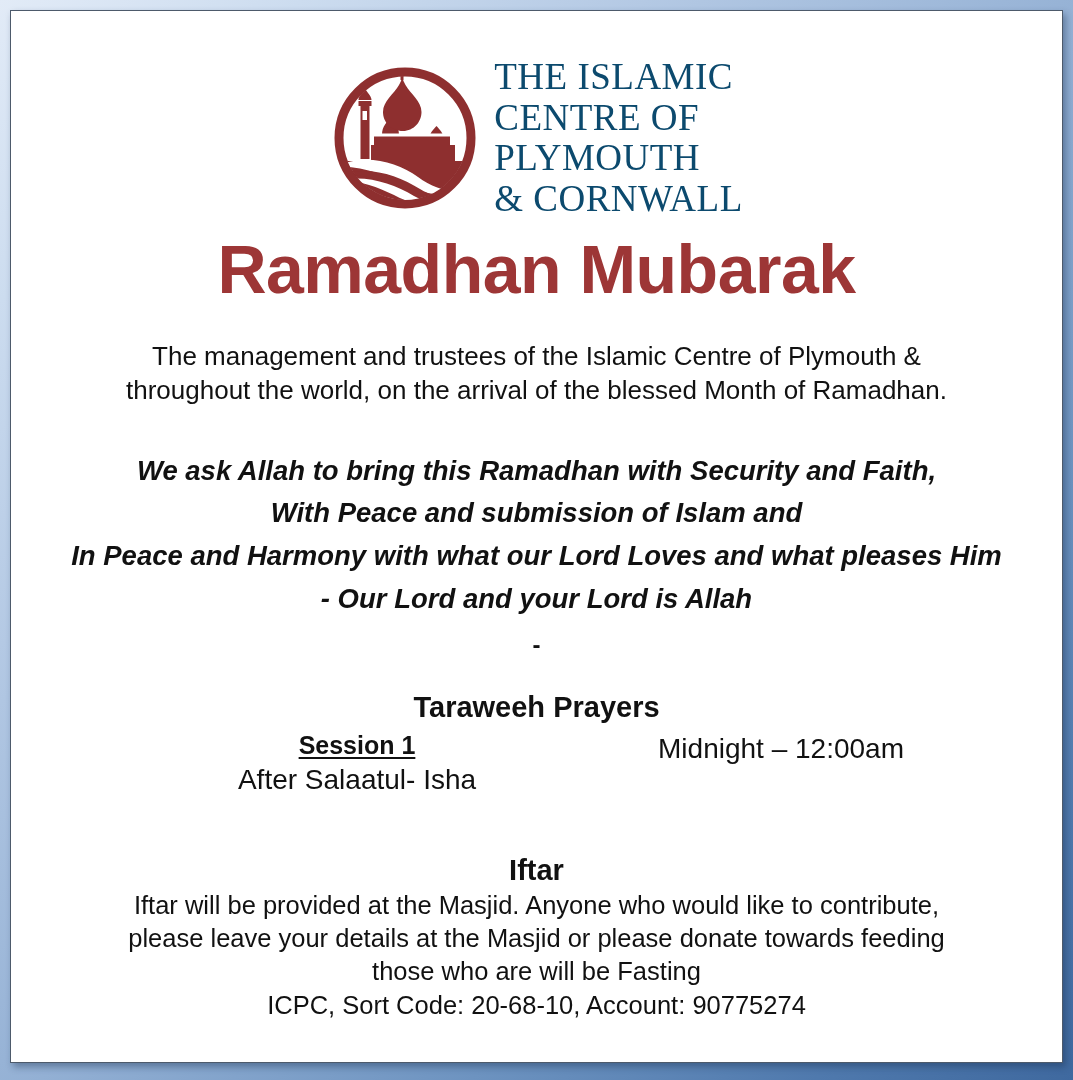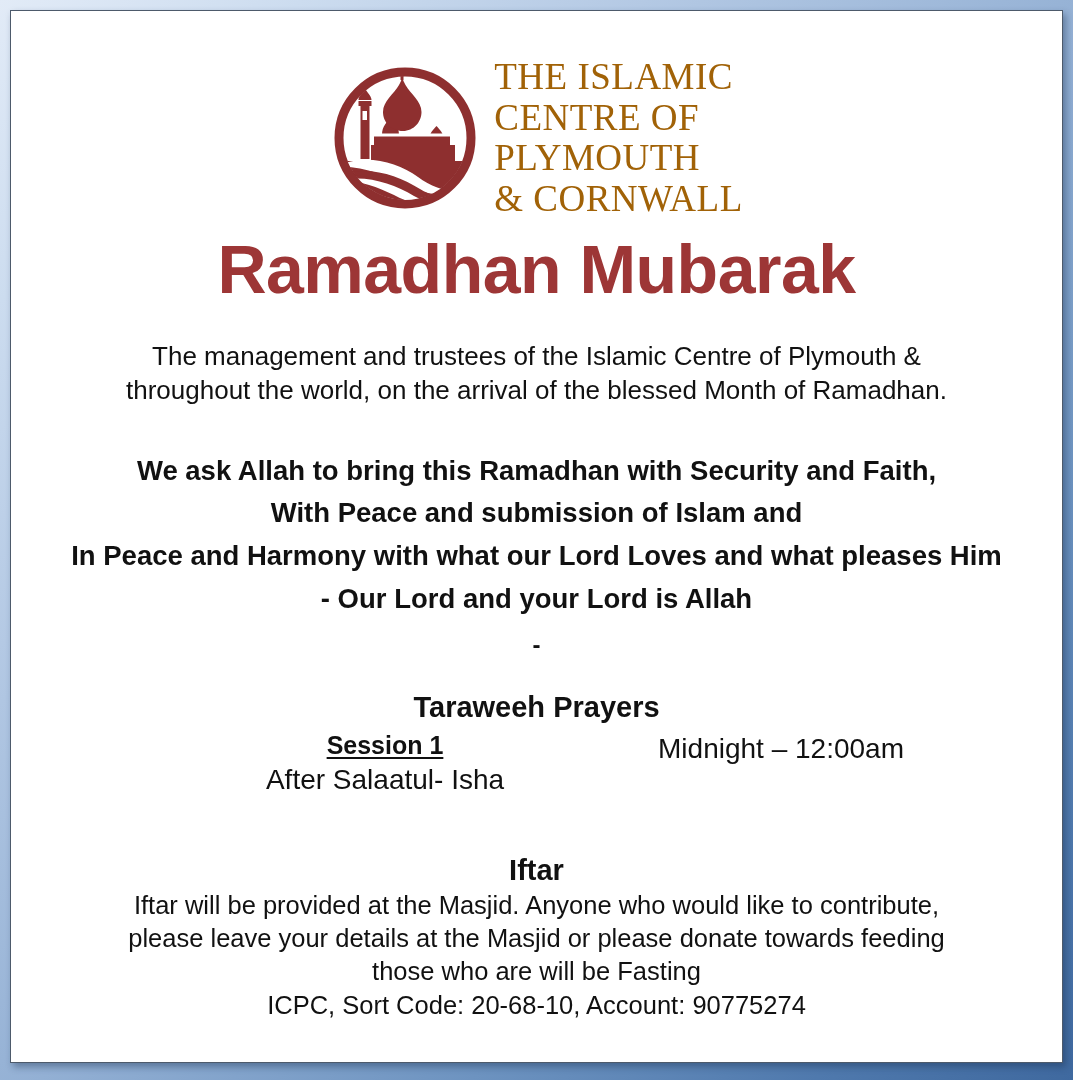--- a/index.html
+++ b/index.html
@@ -61,21 +61,21 @@
 
   .logo-mark {
     width: 150px;
     height: 150px;
     flex: 0 0 150px;
     display: block;
   }
 
   .logo-wordmark {
     font-family: "Liberation Serif", "DejaVu Serif", serif;
-    color: #a16207;
+    color: #0c4a6e;
     text-align: left;
     line-height: 1.10;
     letter-spacing: 0.5px;
   }
 
   .logo-wordmark .wm-line {
     display: block;
     font-size: 37px;
     white-space: nowrap;
   }
@@ -98,20 +98,21 @@
     line-height: 1.32;
     color: #111111;
   }
 
   .intro .ln { display: block; }
 
   
   .dua {
     margin: 42px auto 0 auto;
     max-width: 975px;
+    font-style: italic;
     font-weight: bold;
     font-size: 27.5px;
     line-height: 1.55;
     color: #111111;
   }
 
   .dua .ln { display: block; white-space: nowrap; }
 
   .dash-line {
     display: block;
@@ -136,21 +137,21 @@
     height: 72px;
   }
 
   .session {
     position: absolute;
     top: 0;
     width: 380px;
     text-align: center;
   }
 
-  .session.col-1 { left: 152px; }
+  .session.col-1 { left: 124px; }
   .session.col-2 { left: 548px; }
 
   .session-label {
     display: block;
     font-size: 25px;
     font-weight: bold;
     text-decoration: underline;
     text-underline-offset: 3px;
     color: #111111;
     line-height: 1.25;

